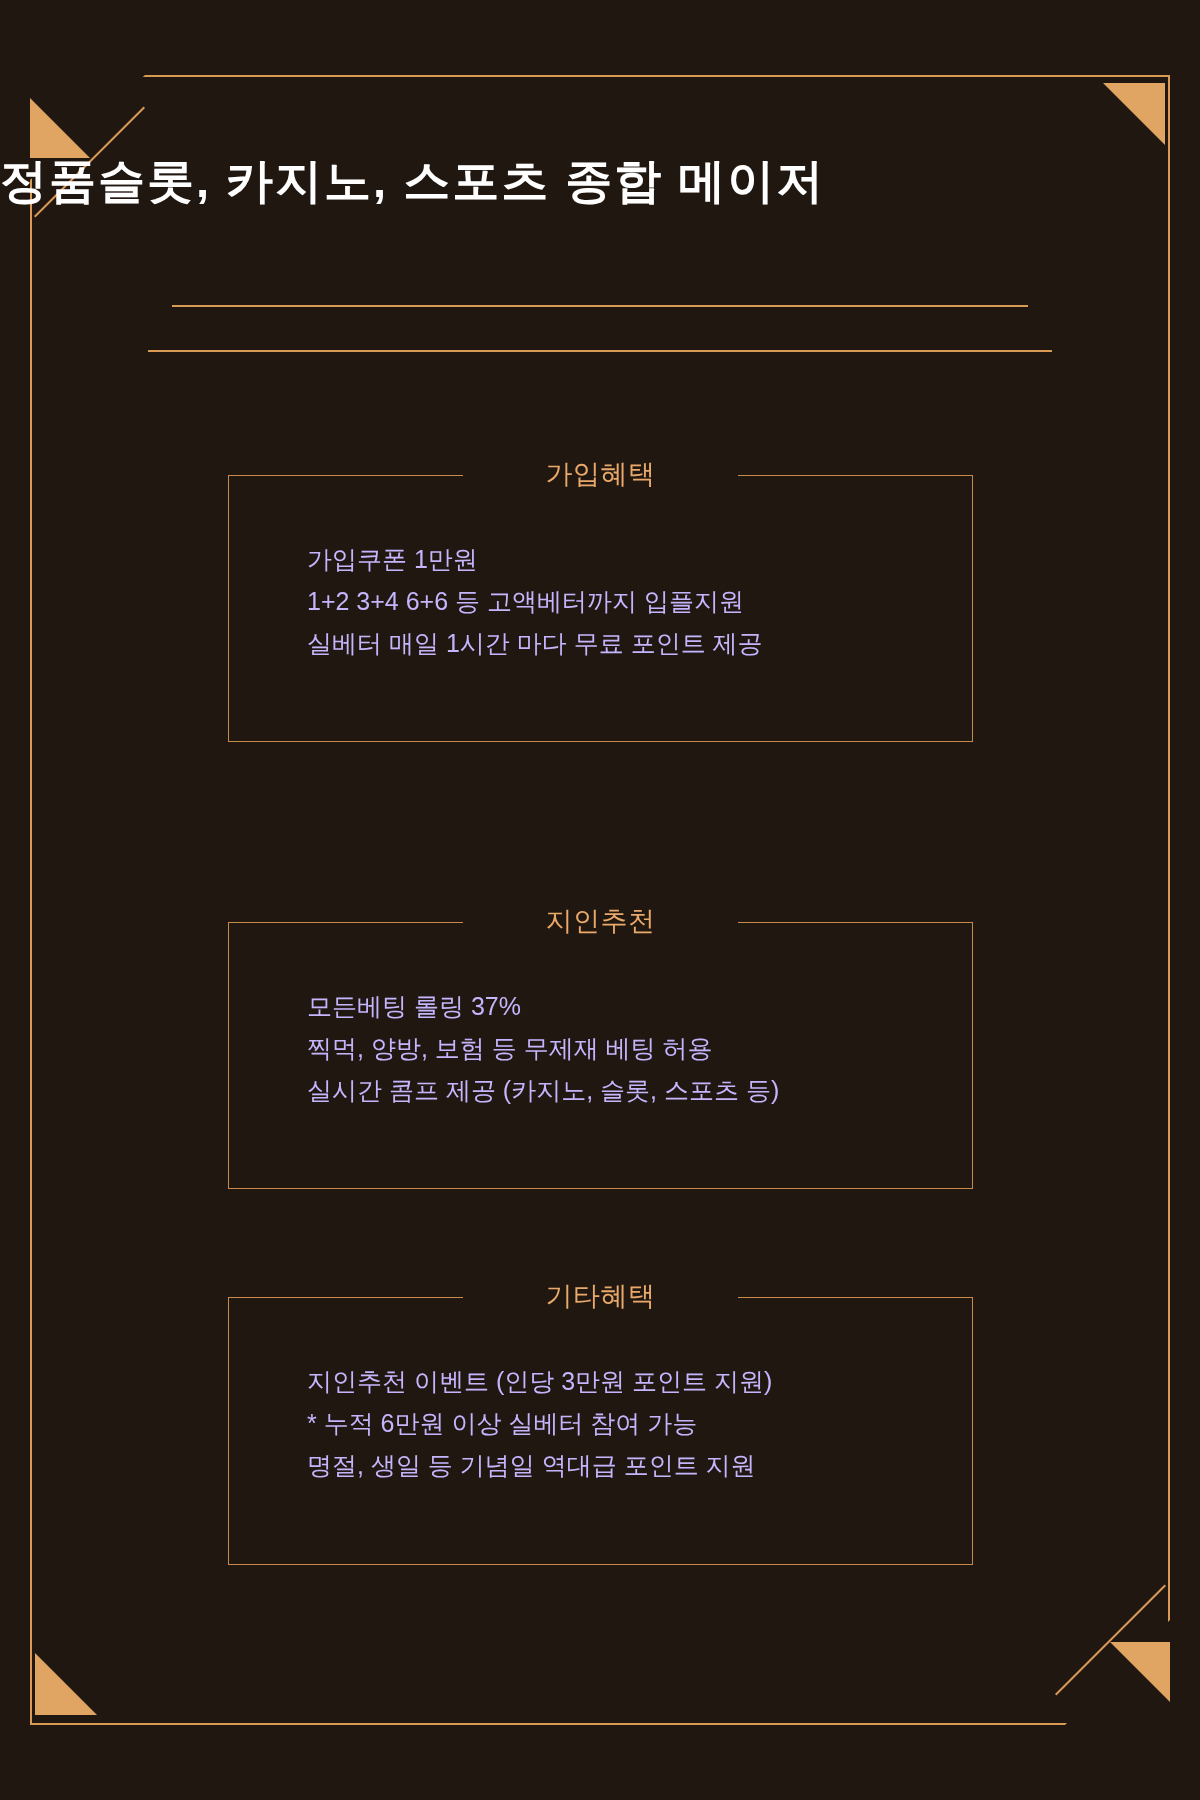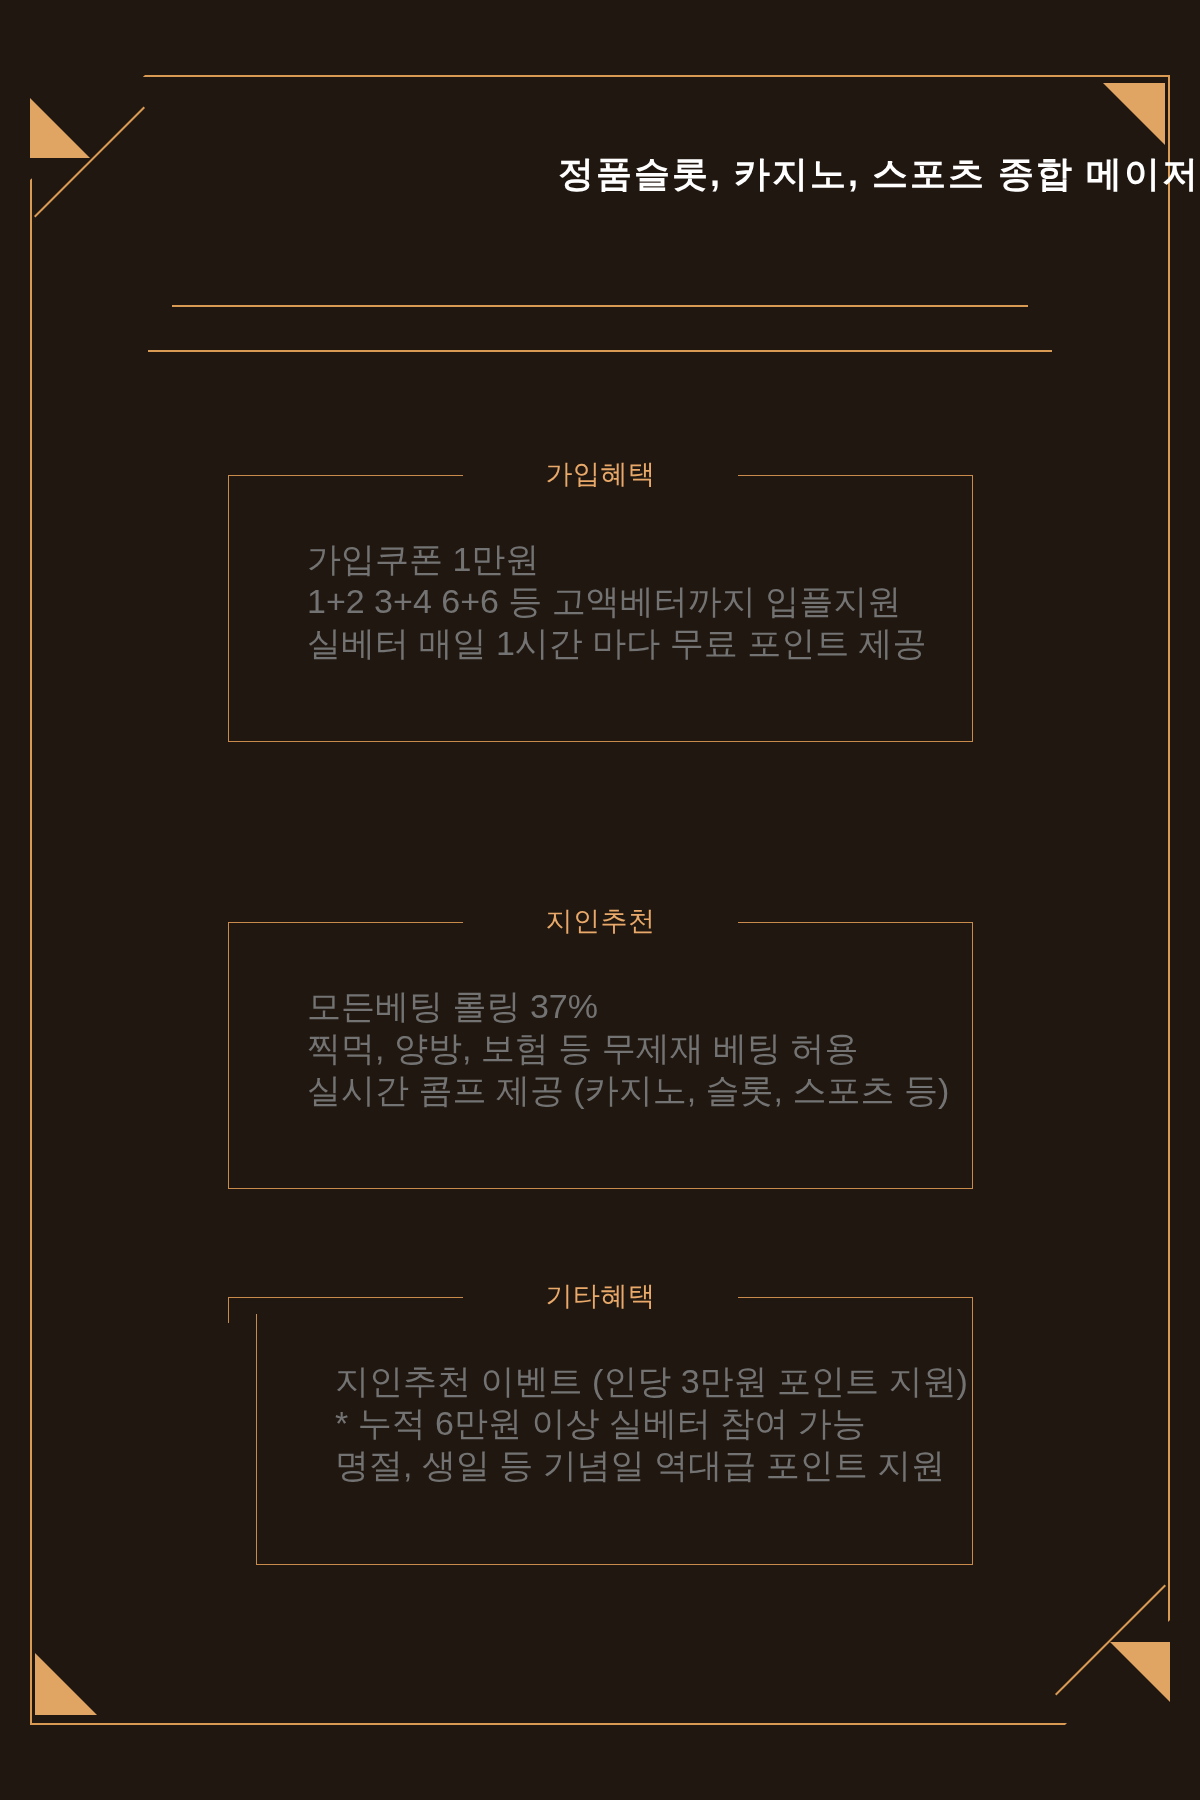--- a/index.html
+++ b/index.html
@@ -96,23 +96,23 @@
     bottom: 98px;
     border-right: 60px solid #e0a463;
     border-bottom: 60px solid transparent;
   }
 
   .title {
     position: absolute;
     left: 0;
     right: 0;
     top: 150px;
-    text-align: right;
+    text-align: left;
     color: #ffffff;
-    font-size: 36px;
+    font-size: 47px;
     font-weight: bold;
     letter-spacing: 2px;
     white-space: nowrap;
   }
 
   .rule {
     position: absolute;
     height: 2px;
     background: #d99a54;
   }
@@ -164,25 +164,25 @@
 
   .sec-body {
     position: relative;
     border: 1px solid #c98b4b;
     border-top: none;
     box-sizing: border-box;
     padding: 46px 0 40px 78px;
   }
   .sec-body.s1 { height: 250px; }
   .sec-body.s2 { height: 250px; }
-  .sec-body.s3 { height: 251px; margin-left: 28px; }
+  .sec-body.s3 { height: 251px; }
 
   .line {
-    color: #737373;
-    font-size: 34px;
+    color: #c4b5fd;
+    font-size: 25px;
     line-height: 42px;
     white-space: nowrap;
   }
 </style>
 </head>
 <body>
 
 <div class="poster">
 
   <div class="frame"></div>

